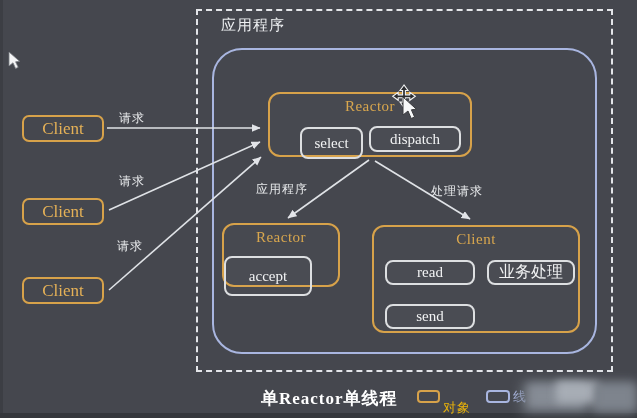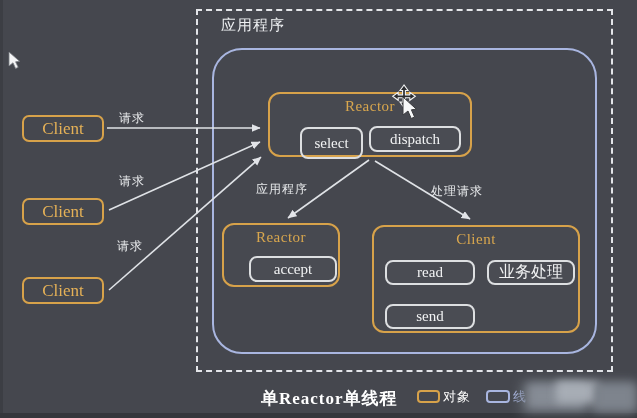--- a/index.html
+++ b/index.html
@@ -98,34 +98,34 @@
   <div class="abs edge-label" style="left:431px;top:183px">处理请求</div>
 
   <div class="abs obox" style="left:268px;top:92px;width:204px;height:65px">
     <div class="obox-title">Reactor</div>
     <div class="wbox" style="left:30px;top:33px;width:63px;height:32px">select</div>
     <div class="wbox" style="left:99px;top:32px;width:92px;height:26px">dispatch</div>
   </div>
 
   <div class="abs obox" style="left:222px;top:223px;width:118px;height:64px">
     <div class="obox-title">Reactor</div>
-    <div class="wbox" style="left:25px;top:31px;width:88px;height:26px">accept</div>
+    <div class="wbox" style="left:0;top:31px;width:88px;height:40px">accept</div>
   </div>
 
   <div class="abs obox" style="left:372px;top:225px;width:208px;height:108px">
     <div class="obox-title">Client</div>
     <div class="wbox" style="left:11px;top:33px;width:90px;height:25px">read</div>
     <div class="wbox" style="left:113px;top:33px;width:88px;height:25px;font-size:16px">业务处理</div>
     <div class="wbox" style="left:11px;top:77px;width:90px;height:25px">send</div>
   </div>
 
   <div class="abs caption">单Reactor单线程</div>
 
   <div class="abs legend-swatch" style="left:417px;top:390px;width:23px;height:13px;border:2px solid #d7a24a"></div>
-  <div class="abs legend-label" style="left:443px;top:388px;color:#ffffff">对象</div>
+  <div class="abs legend-label" style="left:443px;top:399px;color:#eab308">对象</div>
   <div class="abs legend-swatch" style="left:486px;top:390px;width:24px;height:13px;border:2px solid #a9b6e0"></div>
   <div class="abs legend-label" style="left:513px;top:388px;color:#a9b6e0">线</div>
 
   <div class="abs" style="left:520px;top:379px;width:117px;height:37px">
     <div class="abs blur-blob" style="left:0;top:2px;width:117px;height:33px;background:#6f757e;opacity:0.6;filter:blur(6px)"></div>
     <div class="abs blur-blob" style="left:7px;top:4px;width:58px;height:26px;background:#868c95"></div>
     <div class="abs blur-blob" style="left:36px;top:2px;width:42px;height:22px;background:#a7adb5;filter:blur(4px)"></div>
     <div class="abs blur-blob" style="left:74px;top:4px;width:42px;height:28px;background:#7e848d"></div>
   </div>
 

